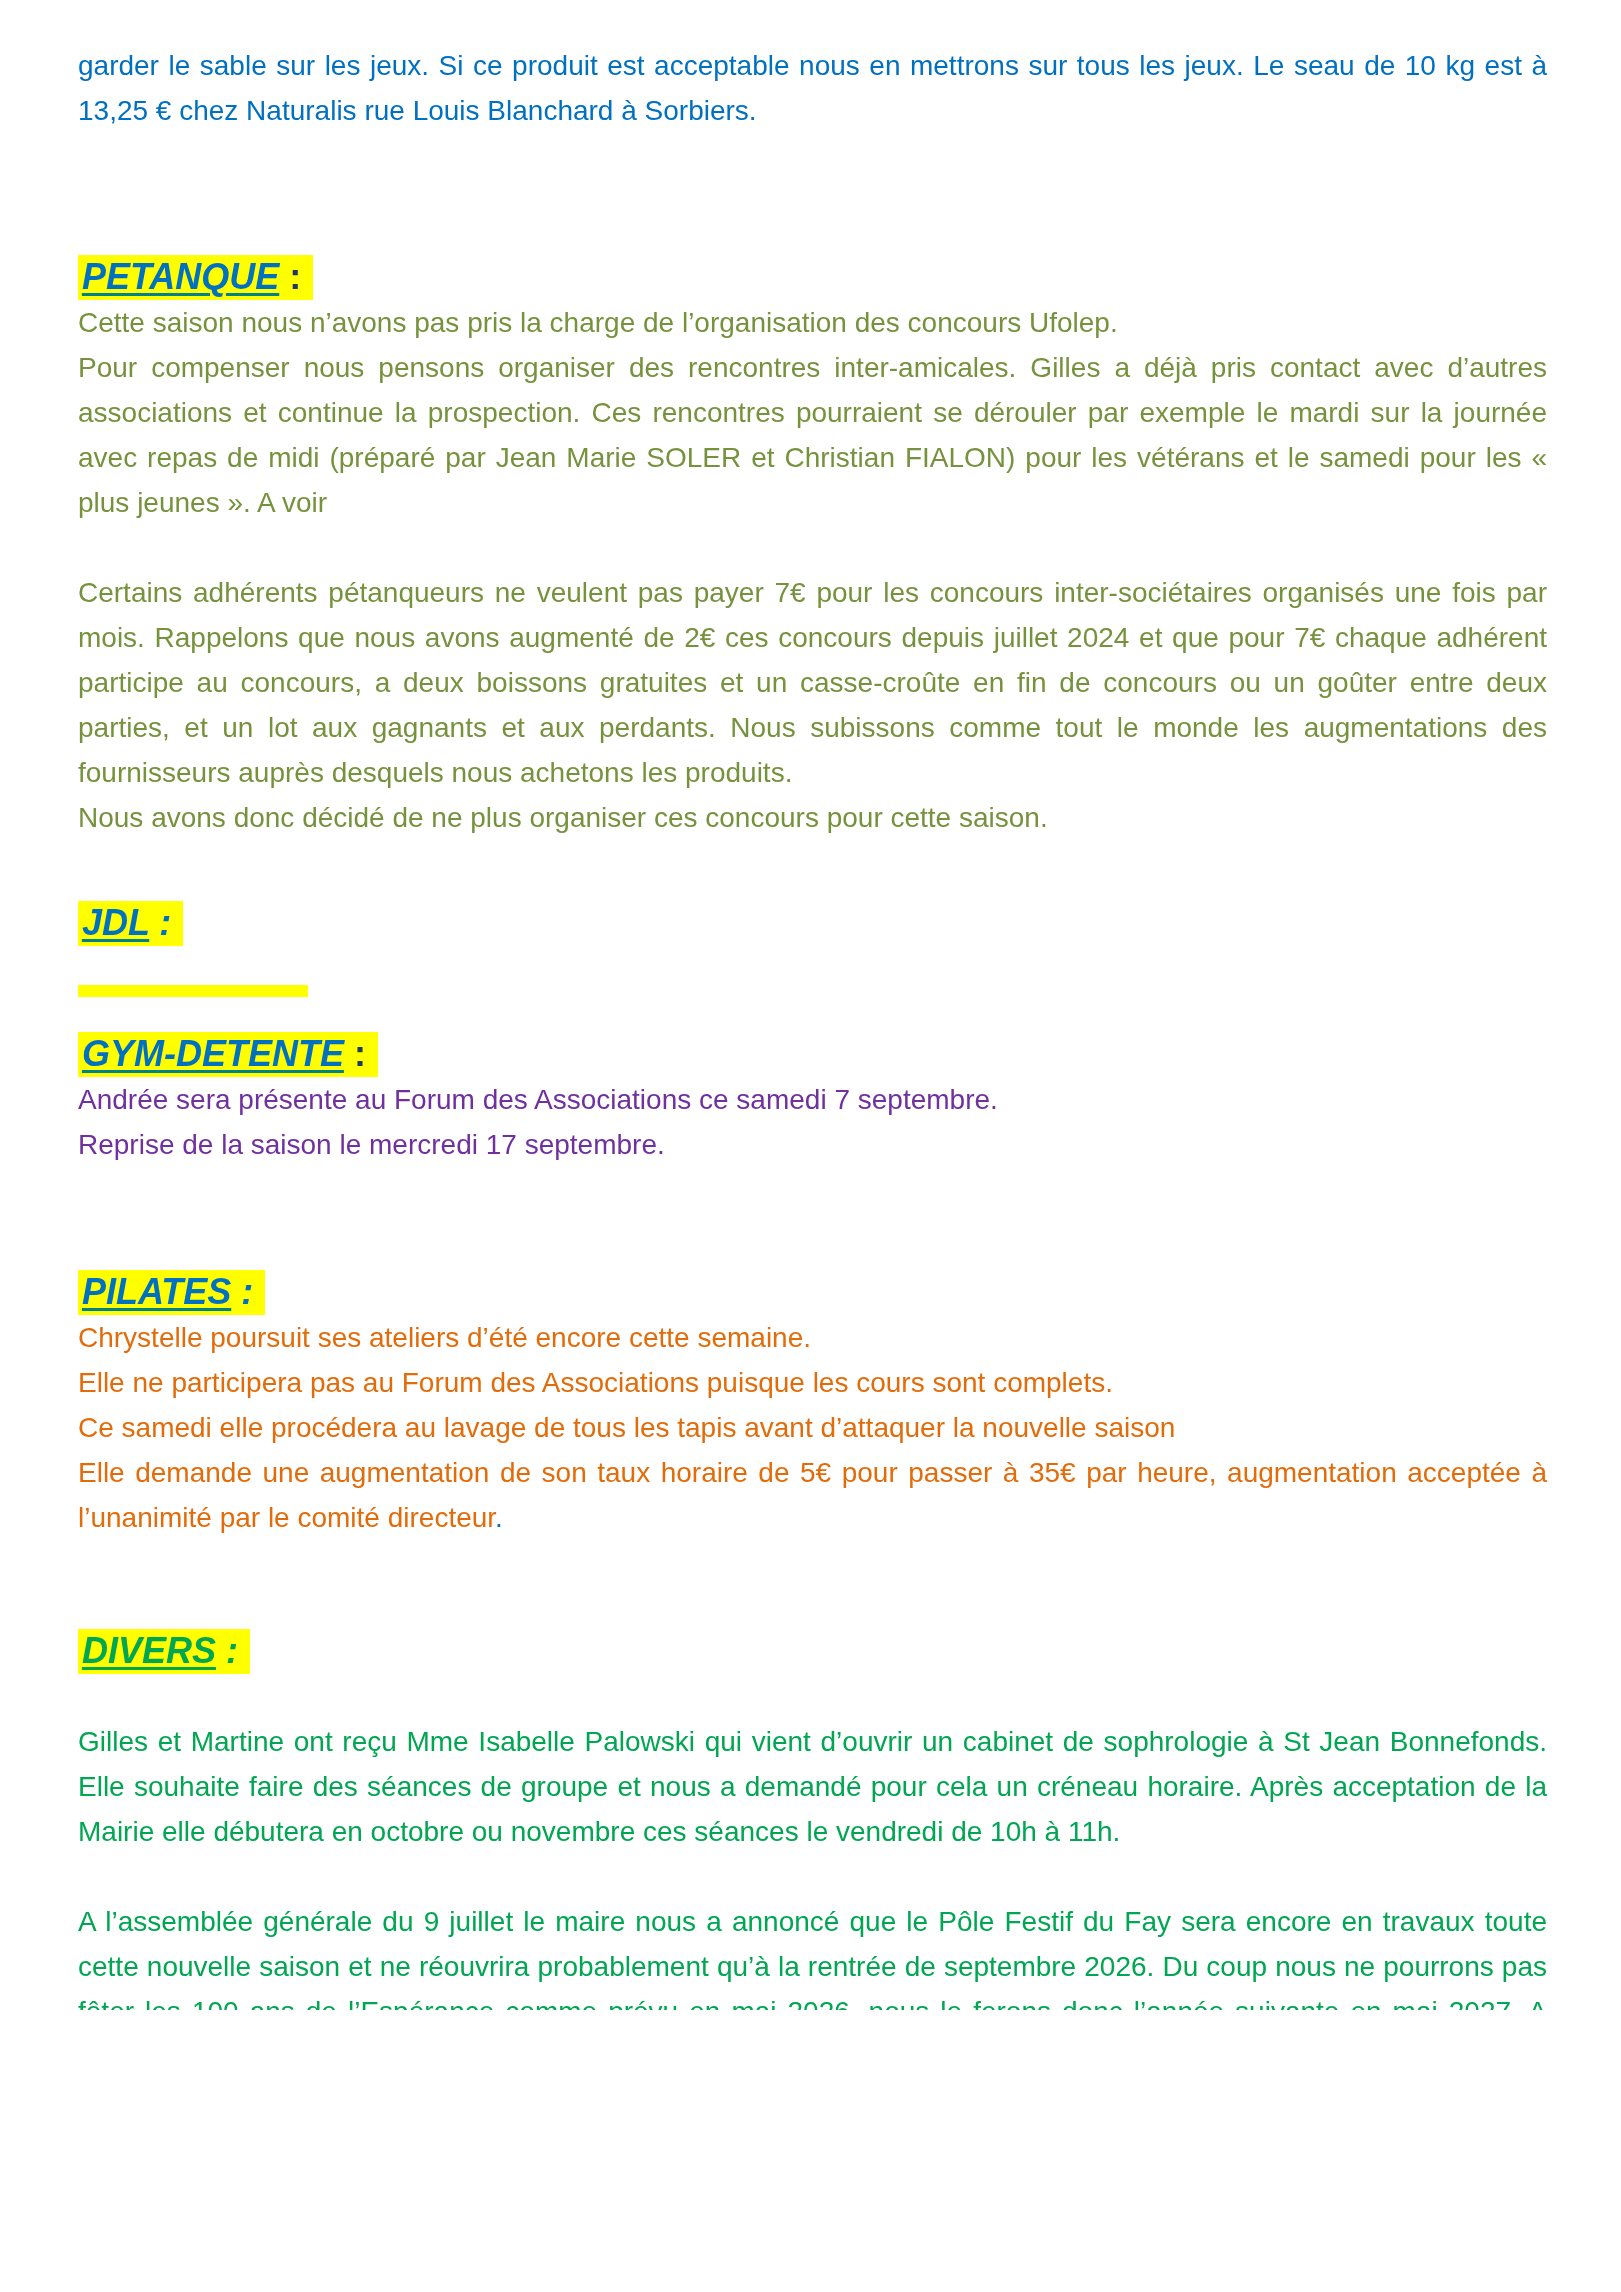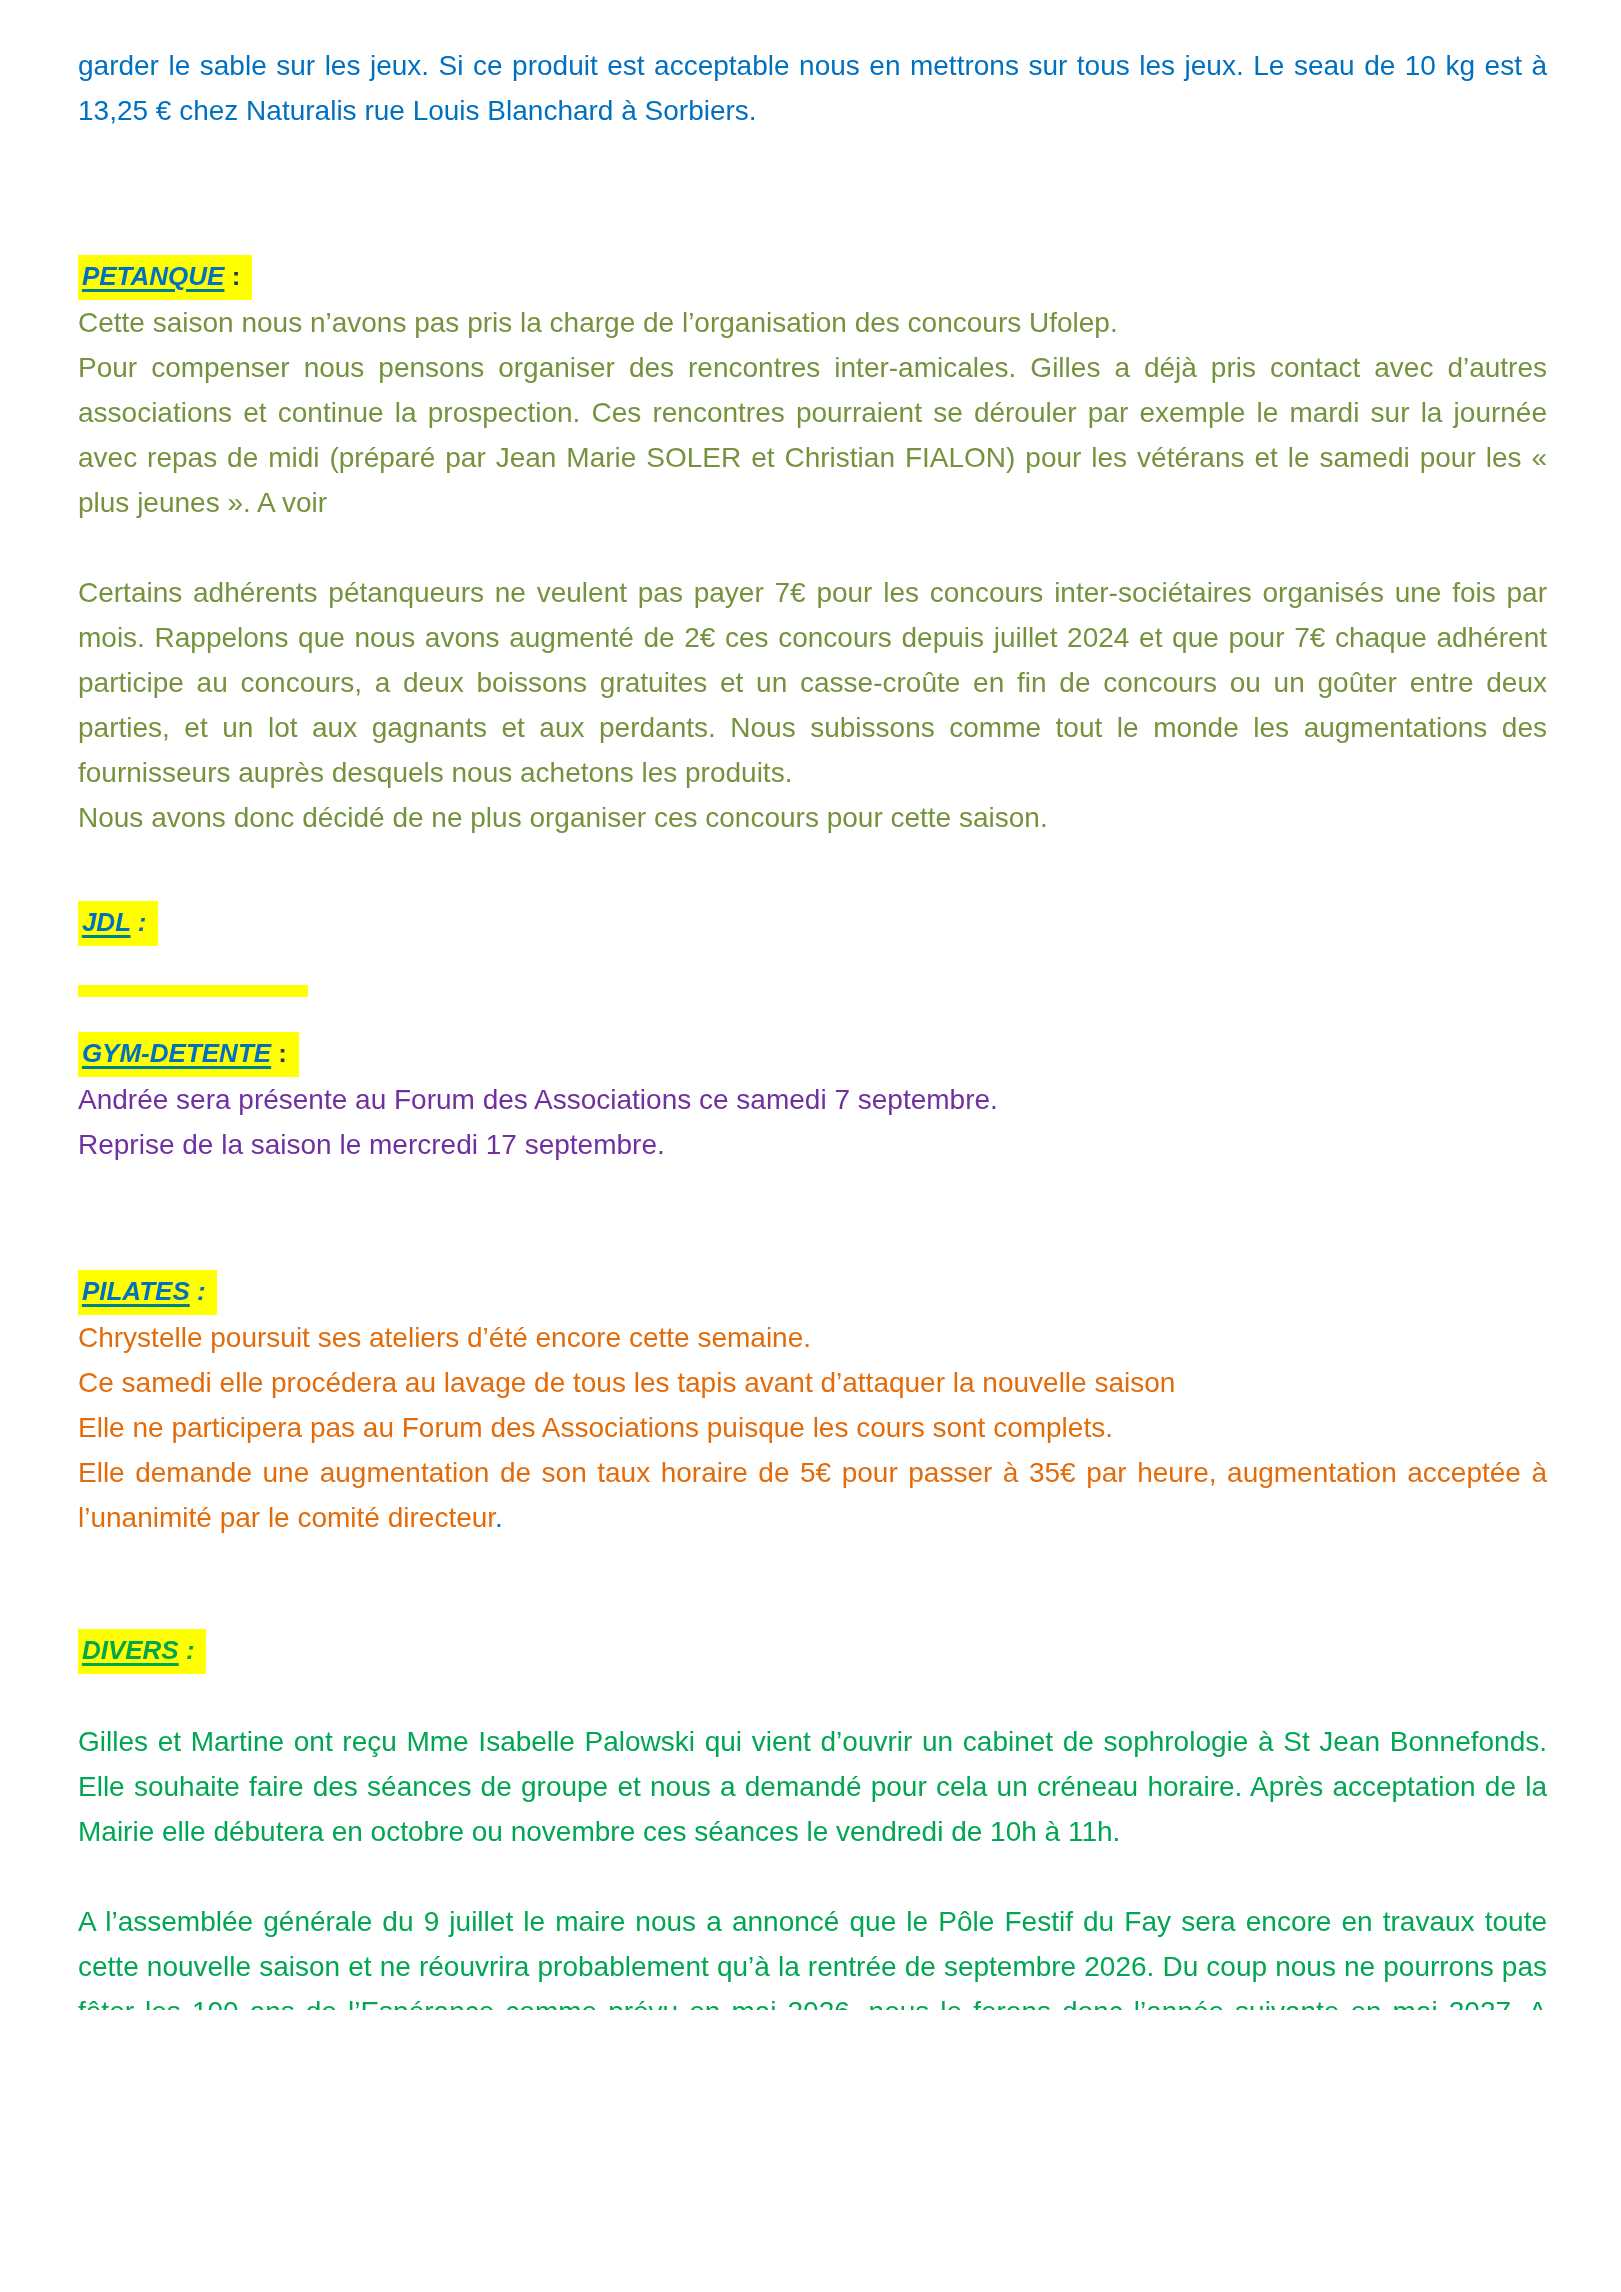--- a/index.html
+++ b/index.html
@@ -20,21 +20,21 @@
   .t-olive  {color:#76923C;}
   .t-purple {color:#7030A0;}
   .t-orange {color:#E36C0A;}
   .t-green  {color:#00A651;}
   
   .sec-head{margin:0;}
   .hl{
     display:inline-block;
     background:#FFFF00;
     padding:1px 11.8px 2.9px 3.9px;
-    font-size:26px;
+    font-size:36px;
     font-weight:bold;
     font-style:italic;
     line-height:41px;
     margin-top:32px;
   }
   .ht{
     text-decoration:underline;
     text-decoration-thickness:2.9px;
     text-underline-offset:3.9px;
   }
@@ -81,22 +81,22 @@
   <h2 class="sec-head mt-gym">
     <span class="hl"><span class="ht ht-blue">GYM-DETENTE</span><span class="hc-dark"> :</span></span>
   </h2>
   <p class="t-purple">Andrée sera présente au Forum des Associations ce samedi 7 septembre.</p>
   <p class="t-purple">Reprise de la saison le mercredi 17 septembre.</p>
 
   <h2 class="sec-head mt-pilates">
     <span class="hl"><span class="ht ht-blue">PILATES</span><span class="hc-blue"> :</span></span>
   </h2>
   <p class="t-orange">Chrystelle poursuit ses ateliers d’été encore cette semaine.</p>
+  <p class="t-orange">Elle ne participera pas au Forum des Associations puisque les cours sont complets.</p>
   <p class="t-orange">Ce samedi elle procédera au lavage de tous les tapis avant d’attaquer la nouvelle saison</p>
-  <p class="t-orange">Elle ne participera pas au Forum des Associations puisque les cours sont complets.</p>
   <p class="t-orange"><span>Elle demande une augmentation de son taux horaire de 5€ pour passer à 35€ par heure, augmentation acceptée à l’unanimité par le comité directeur</span><span class="period-blue">.</span></p>
 
   <h2 class="sec-head mt-divers">
     <span class="hl"><span class="ht ht-green">DIVERS</span><span class="hc-green"> :</span></span>
   </h2>
   <p class="t-green mt-blank">Gilles et Martine ont reçu Mme Isabelle Palowski qui vient d’ouvrir un cabinet de sophrologie à St Jean Bonnefonds. Elle souhaite faire des séances de groupe et nous a demandé pour cela un créneau horaire. Après acceptation de la Mairie elle débutera en octobre ou novembre ces séances le vendredi de 10h à 11h.</p>
   <p class="t-green mt-blank">A l’assemblée générale du 9 juillet le maire nous a annoncé que le Pôle Festif du Fay sera encore en travaux toute cette nouvelle saison et ne réouvrira probablement qu’à la rentrée de septembre 2026. Du coup nous ne pourrons pas fêter les 100 ans de l’Espérance comme prévu en mai 2026, nous le ferons donc l’année suivante en mai 2027. A l’occasion de 14 juillet nous avons rencontré Jean Christophe PETRE qui s’occupe de la cuisine centrale et nous lui avons demandé s’il pourrait éventuellement nous faire un buffet pour ces cent ans. Bien que leur activité principale ne soit pas de faire du traiteur il serait d’accord pour nous préparer un buffet mais sans le service. Nous reviendrons vers lui fin 2026.</p>
 
 </div>
 

